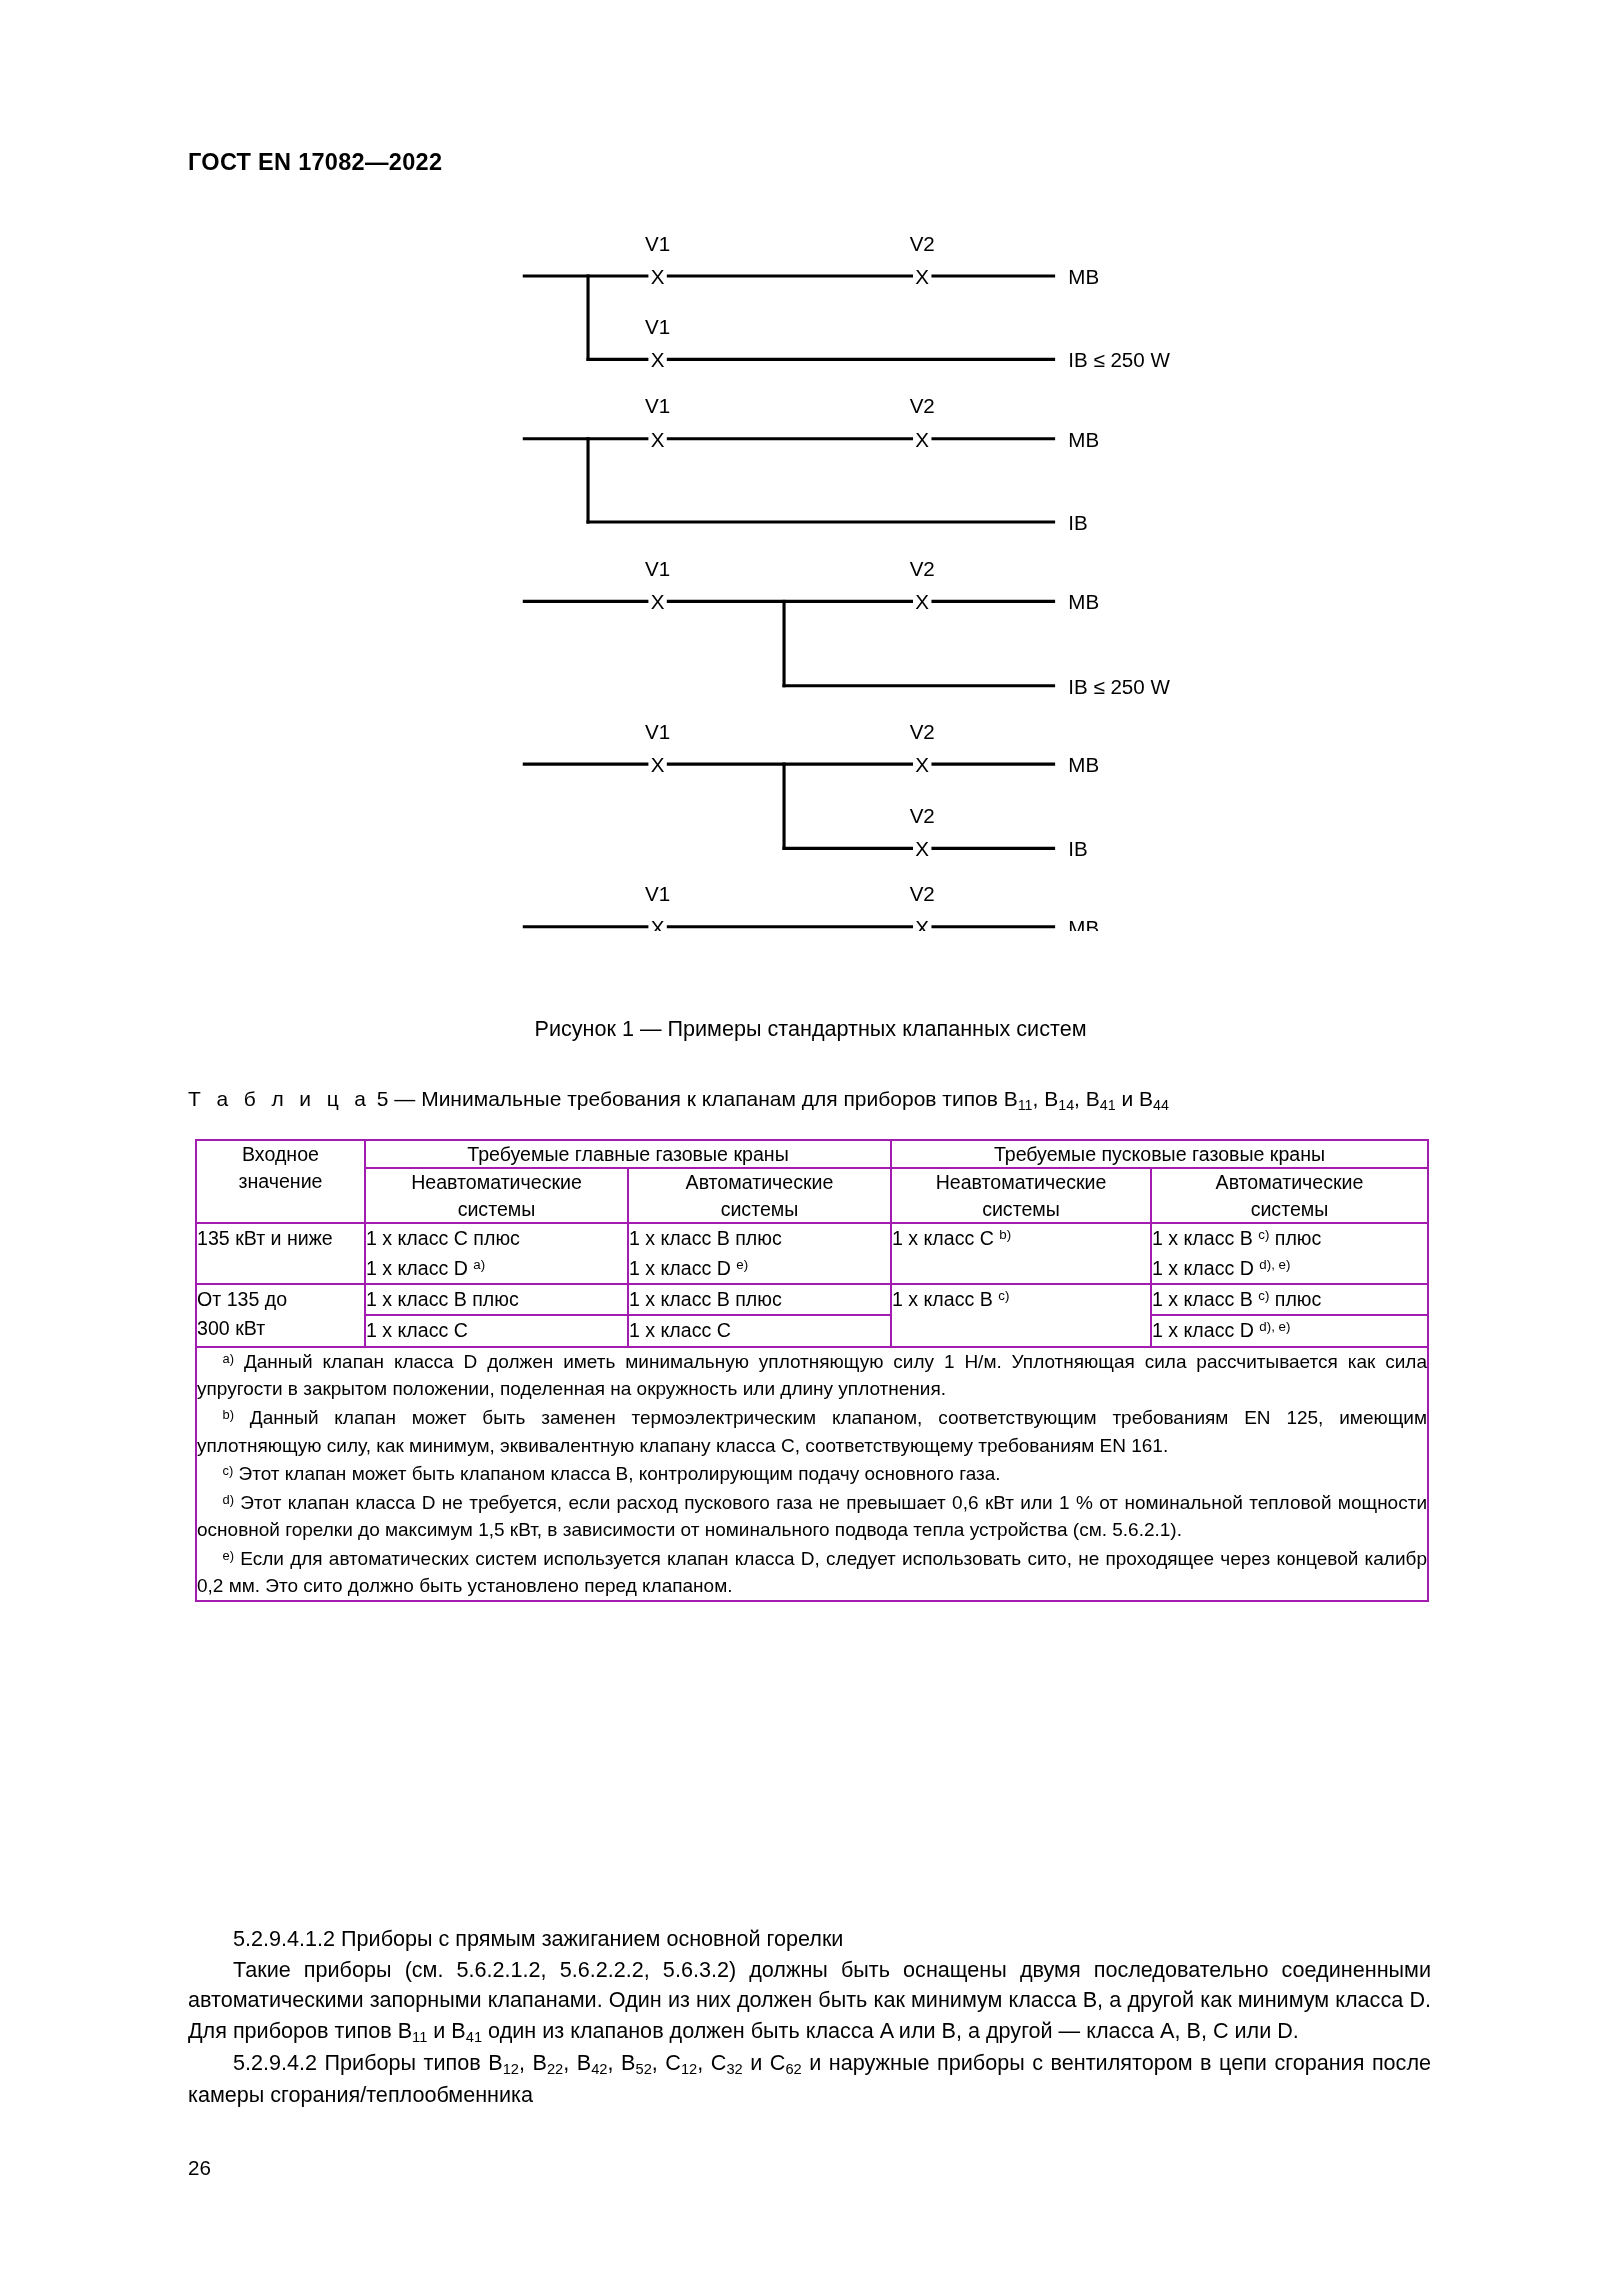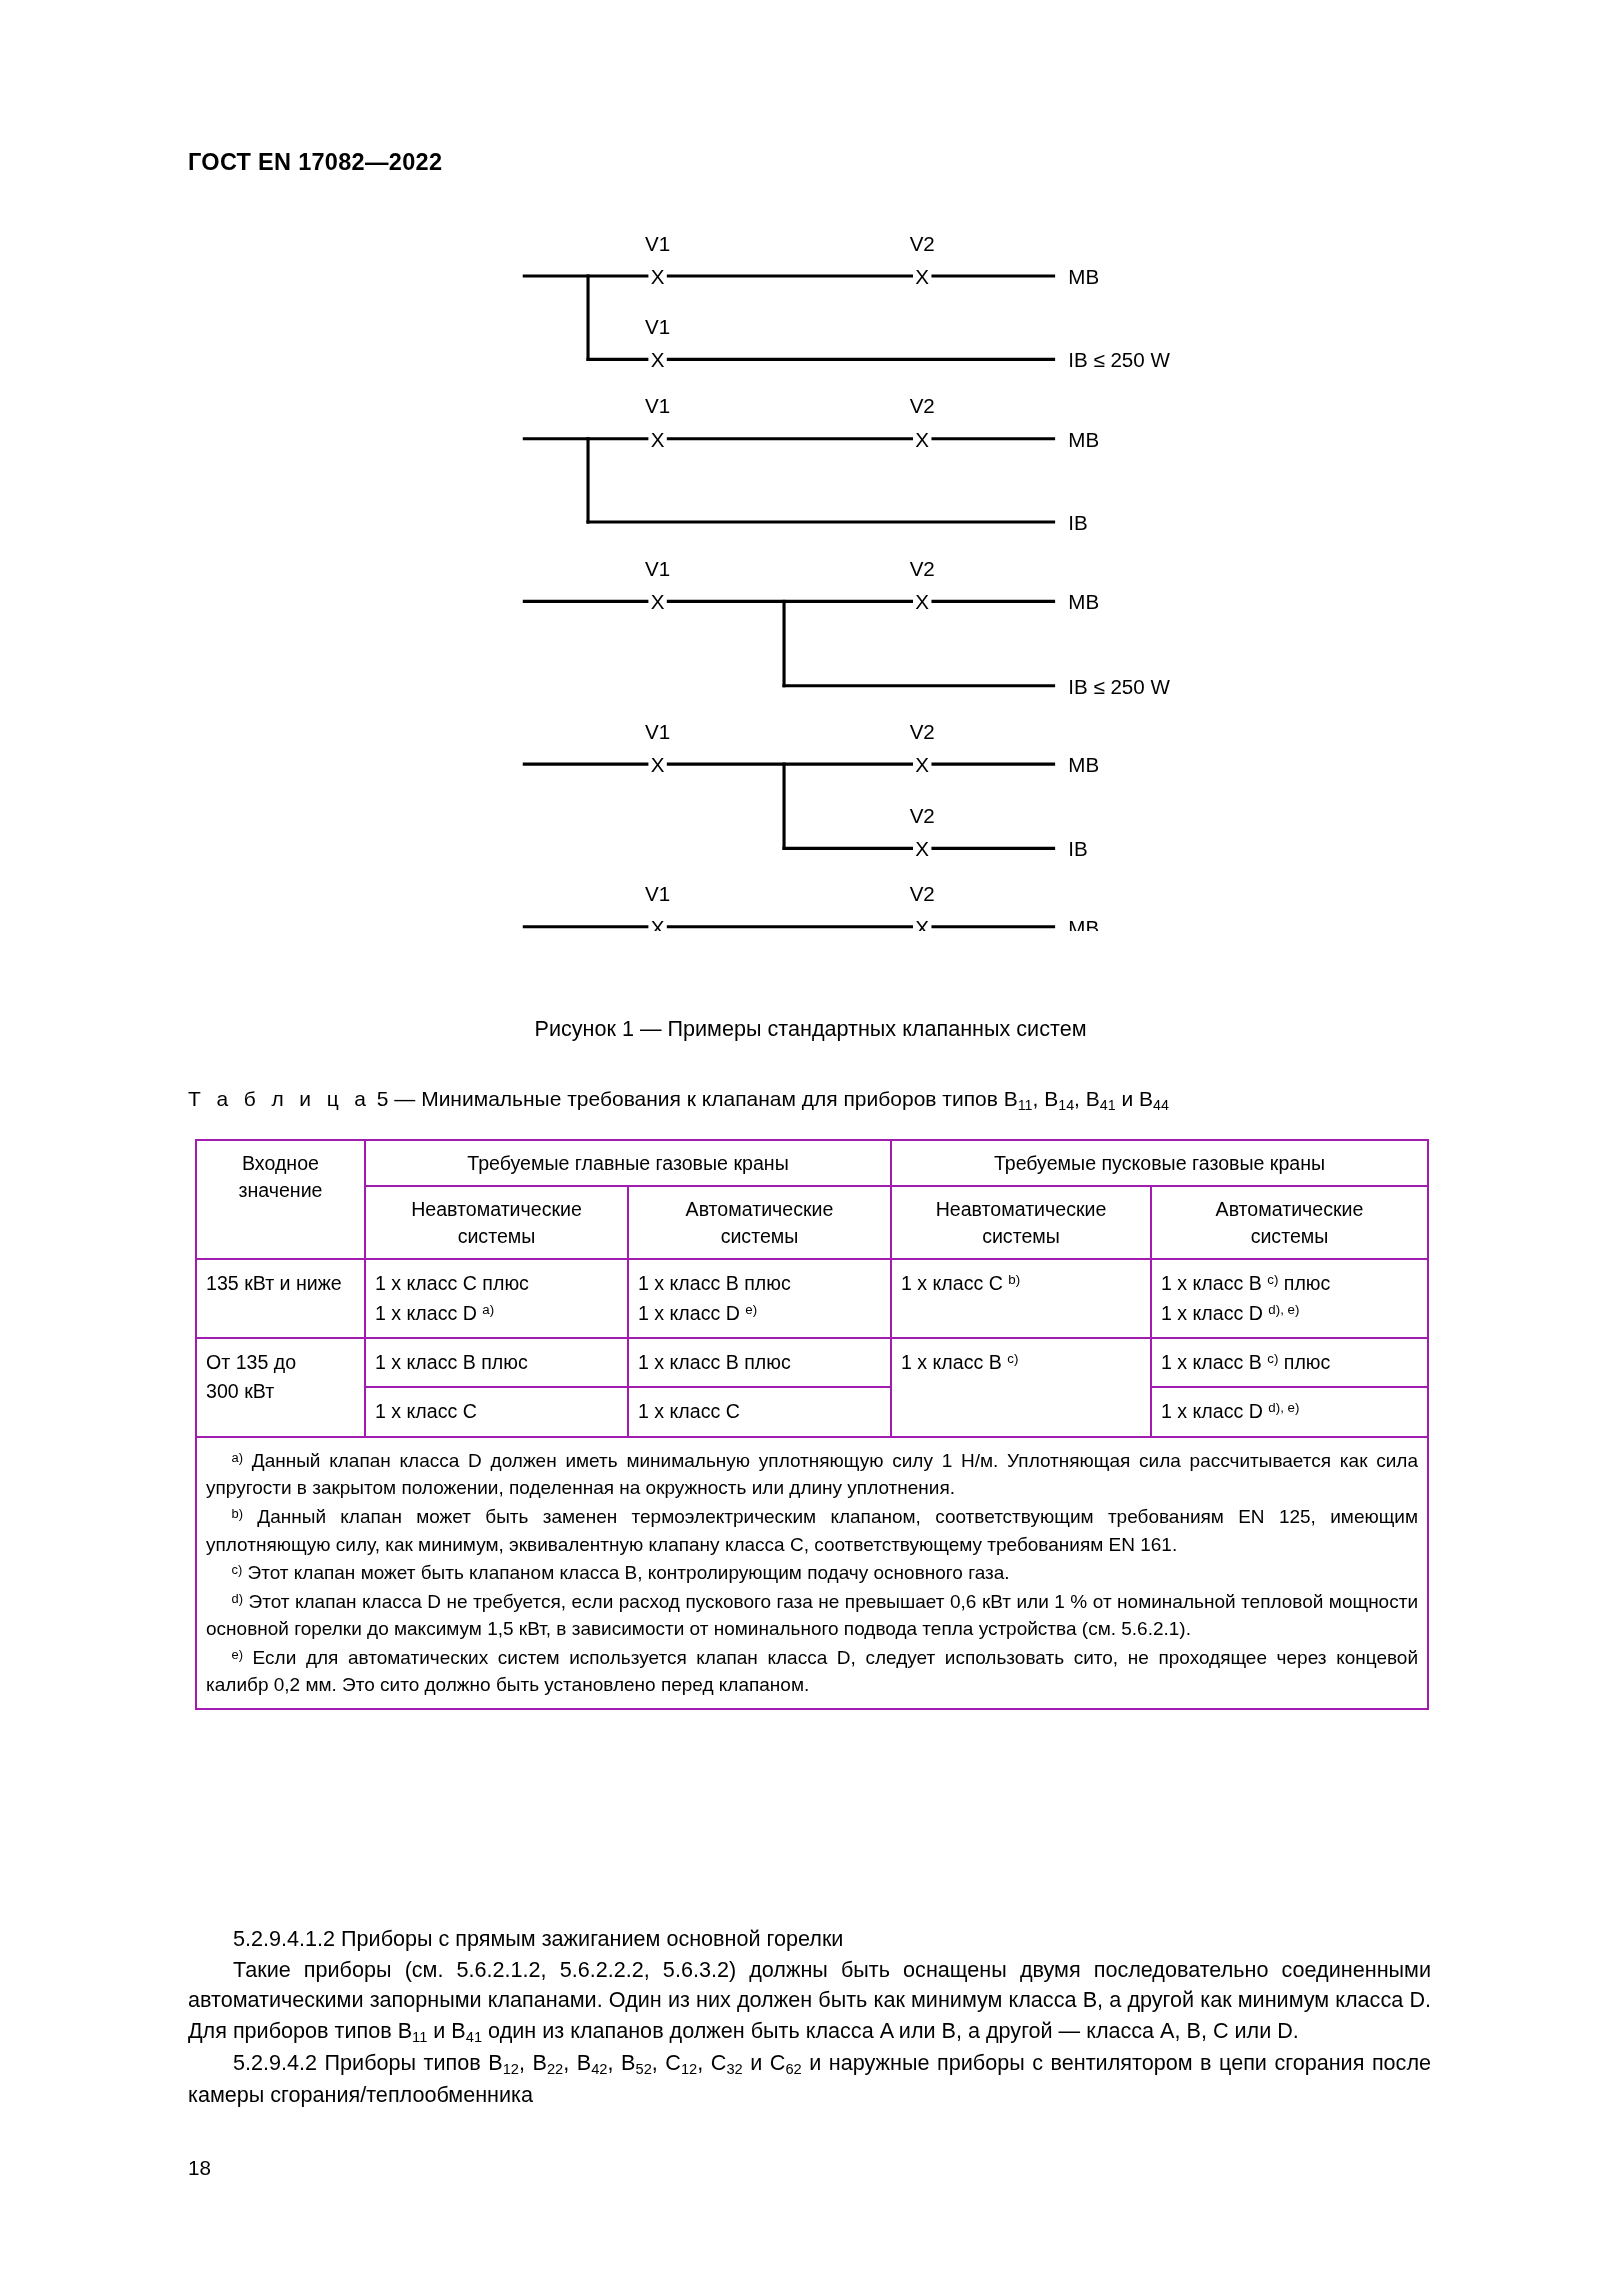--- a/index.html
+++ b/index.html
@@ -79,21 +79,21 @@
     width: 1231px;
   }
   table.main {
     border-collapse: collapse;
     width: 100%;
     font-size: 19.6px;
     table-layout: fixed;
   }
   table.main th, table.main td {
     border: 2px solid #a21caf;
-    padding: 9px;
+    padding: 0;
     vertical-align: top;
     font-weight: normal;
   }
   .outer-top    { border-top-width: 2.9px !important; }
   .outer-left   { border-left-width: 2.9px !important; }
   .outer-right  { border-right-width: 2.9px !important; }
   .outer-bottom { border-bottom-width: 2.9px !important; }
 
   th.hcenter {
     text-align: center;
@@ -331,16 +331,16 @@
       </tbody>
     </table>
   </div>
 
   <div class="body-text">
     <p class="indent">5.2.9.4.1.2 Приборы с прямым зажиганием основной горелки</p>
     <p class="indent"><span>Такие приборы (см. 5.6.2.1.2, 5.6.2.2.2, 5.6.3.2) должны быть оснащены двумя последовательно соединенными автоматическими запорными клапанами. Один из них должен быть как минимум класса B, а другой как минимум класса D. Для приборов типов B</span><sub>11</sub><span> и B</span><sub>41</sub><span> один из клапанов должен быть класса A или B, а другой — класса A, B, C или D.</span></p>
     <p class="indent"><span>5.2.9.4.2 Приборы типов B</span><sub>12</sub><span>, B</span><sub>22</sub><span>, B</span><sub>42</sub><span>, B</span><sub>52</sub><span>, C</span><sub>12</sub><span>, C</span><sub>32</sub><span> и C</span><sub>62</sub><span> и наружные приборы с вентилятором в цепи сгорания после камеры сгорания/теплообменника</span></p>
   </div>
 
-  <div class="page-number">18</div>
+  <div class="page-number">26</div>
 
 </div>
 
 
 </body></html>

